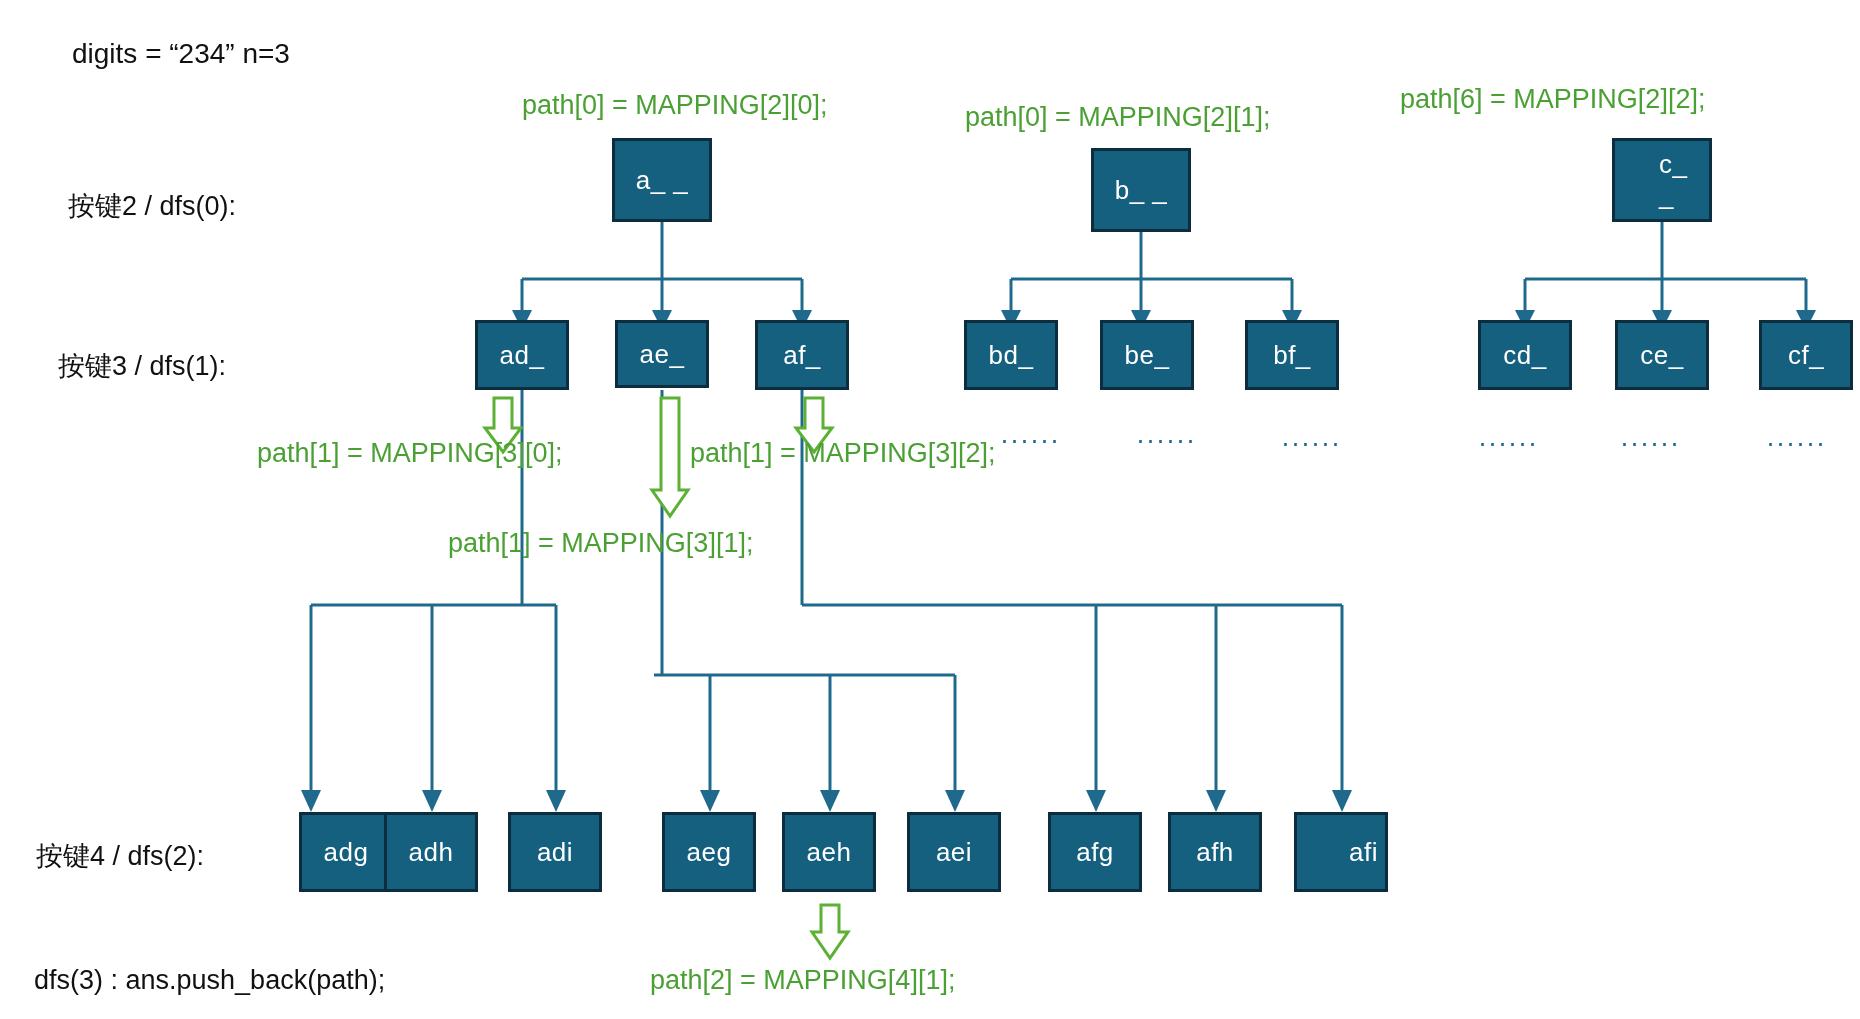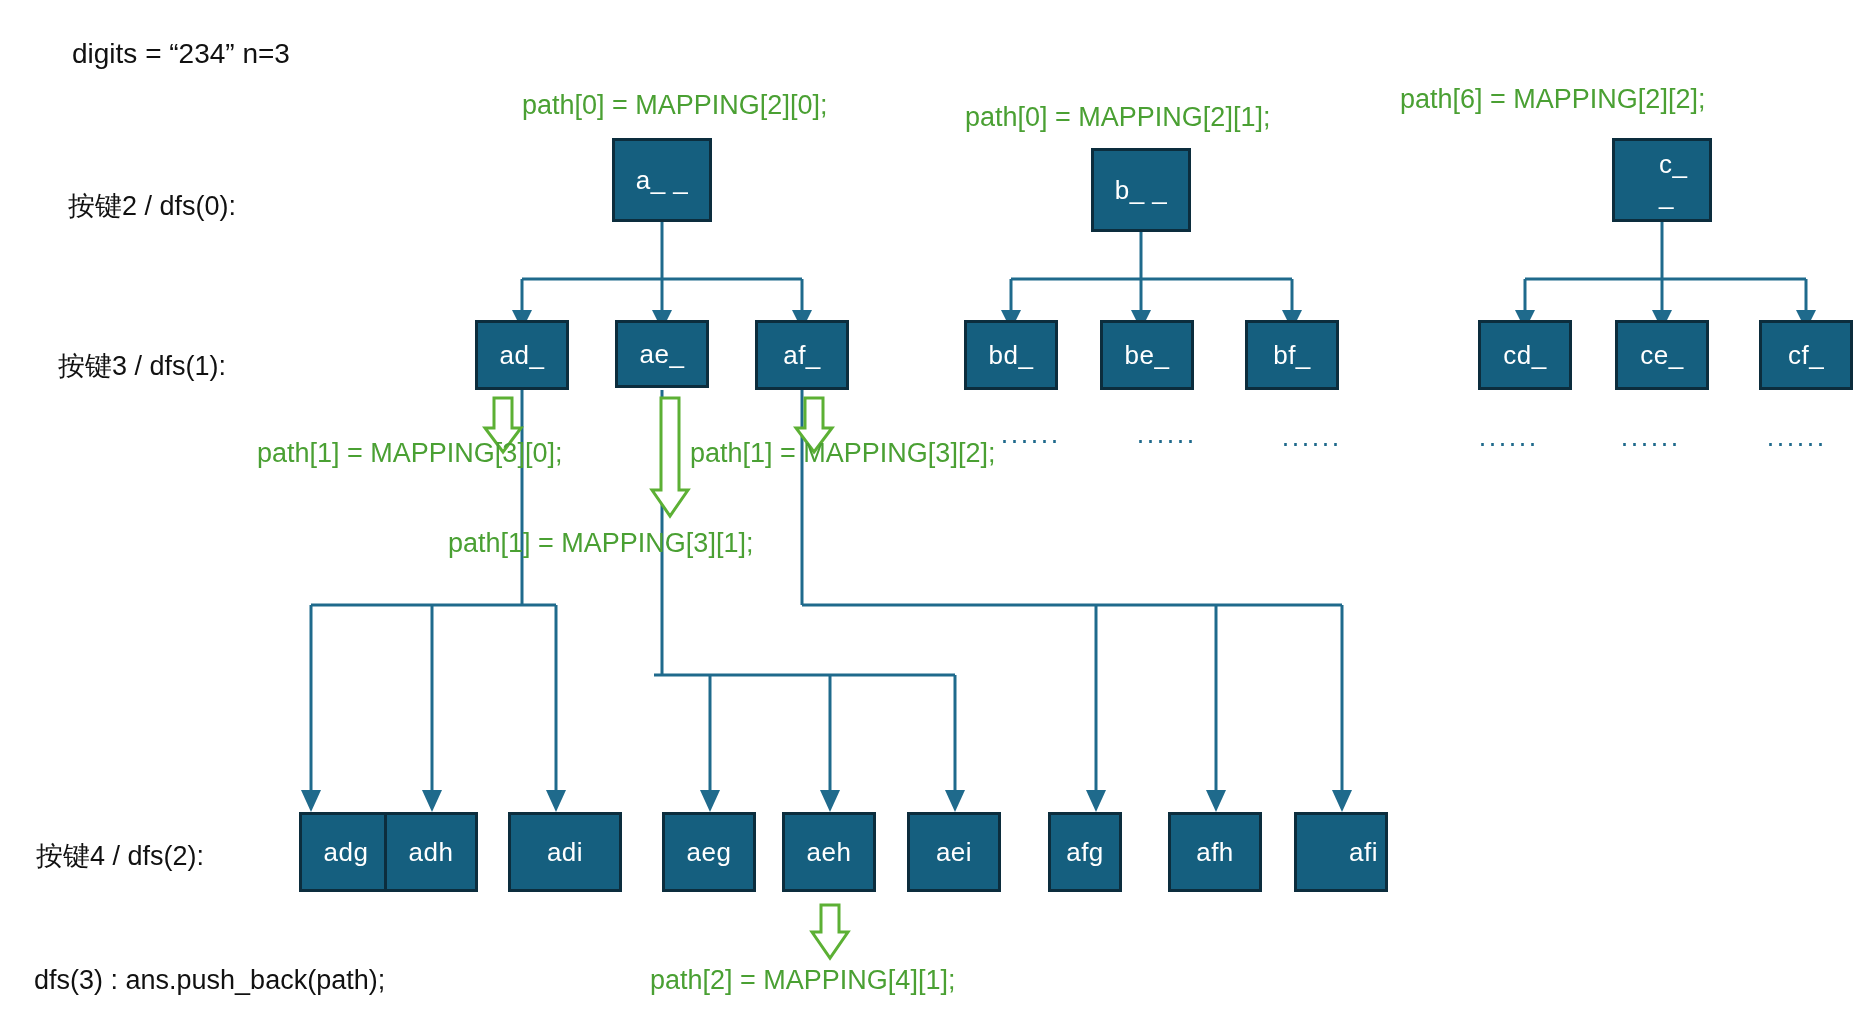--- a/index.html
+++ b/index.html
@@ -159,25 +159,25 @@
   <div class="dots" style="left:1478px;top:428px;">······</div>
   <div class="dots" style="left:1620px;top:428px;">······</div>
   <div class="dots" style="left:1766px;top:428px;">······</div>
 
   <div class="ann" style="left:257px;top:438px;">path[1] = MAPPING[3][0];</div>
   <div class="ann" style="left:690px;top:438px;">path[1] = MAPPING[3][2];</div>
   <div class="ann" style="left:448px;top:528px;">path[1] = MAPPING[3][1];</div>
 
   <div class="node" style="left:263px;top:812px;width:94px;height:80px;margin-left:36px;">adg</div>
   <div class="node" style="left:384px;top:812px;width:94px;height:80px;">adh</div>
-  <div class="node" style="left:508px;top:812px;width:114px;height:80px;">adi</div>
+  <div class="node" style="left:508px;top:812px;width:94px;height:80px;">adi</div>
 
   <div class="node" style="left:662px;top:812px;width:94px;height:80px;">aeg</div>
   <div class="node" style="left:782px;top:812px;width:94px;height:80px;">aeh</div>
   <div class="node" style="left:907px;top:812px;width:94px;height:80px;">aei</div>
 
-  <div class="node" style="left:1048px;top:812px;width:74px;height:80px;">afg</div>
+  <div class="node" style="left:1048px;top:812px;width:94px;height:80px;">afg</div>
   <div class="node" style="left:1168px;top:812px;width:94px;height:80px;">afh</div>
   <div class="node" style="left:1294px;top:812px;width:94px;height:80px;padding-left:45px;">afi</div>
 
   <div class="ann" style="left:650px;top:965px;">path[2] = MAPPING[4][1];</div>
 
 </div>
 
 </body></html>

